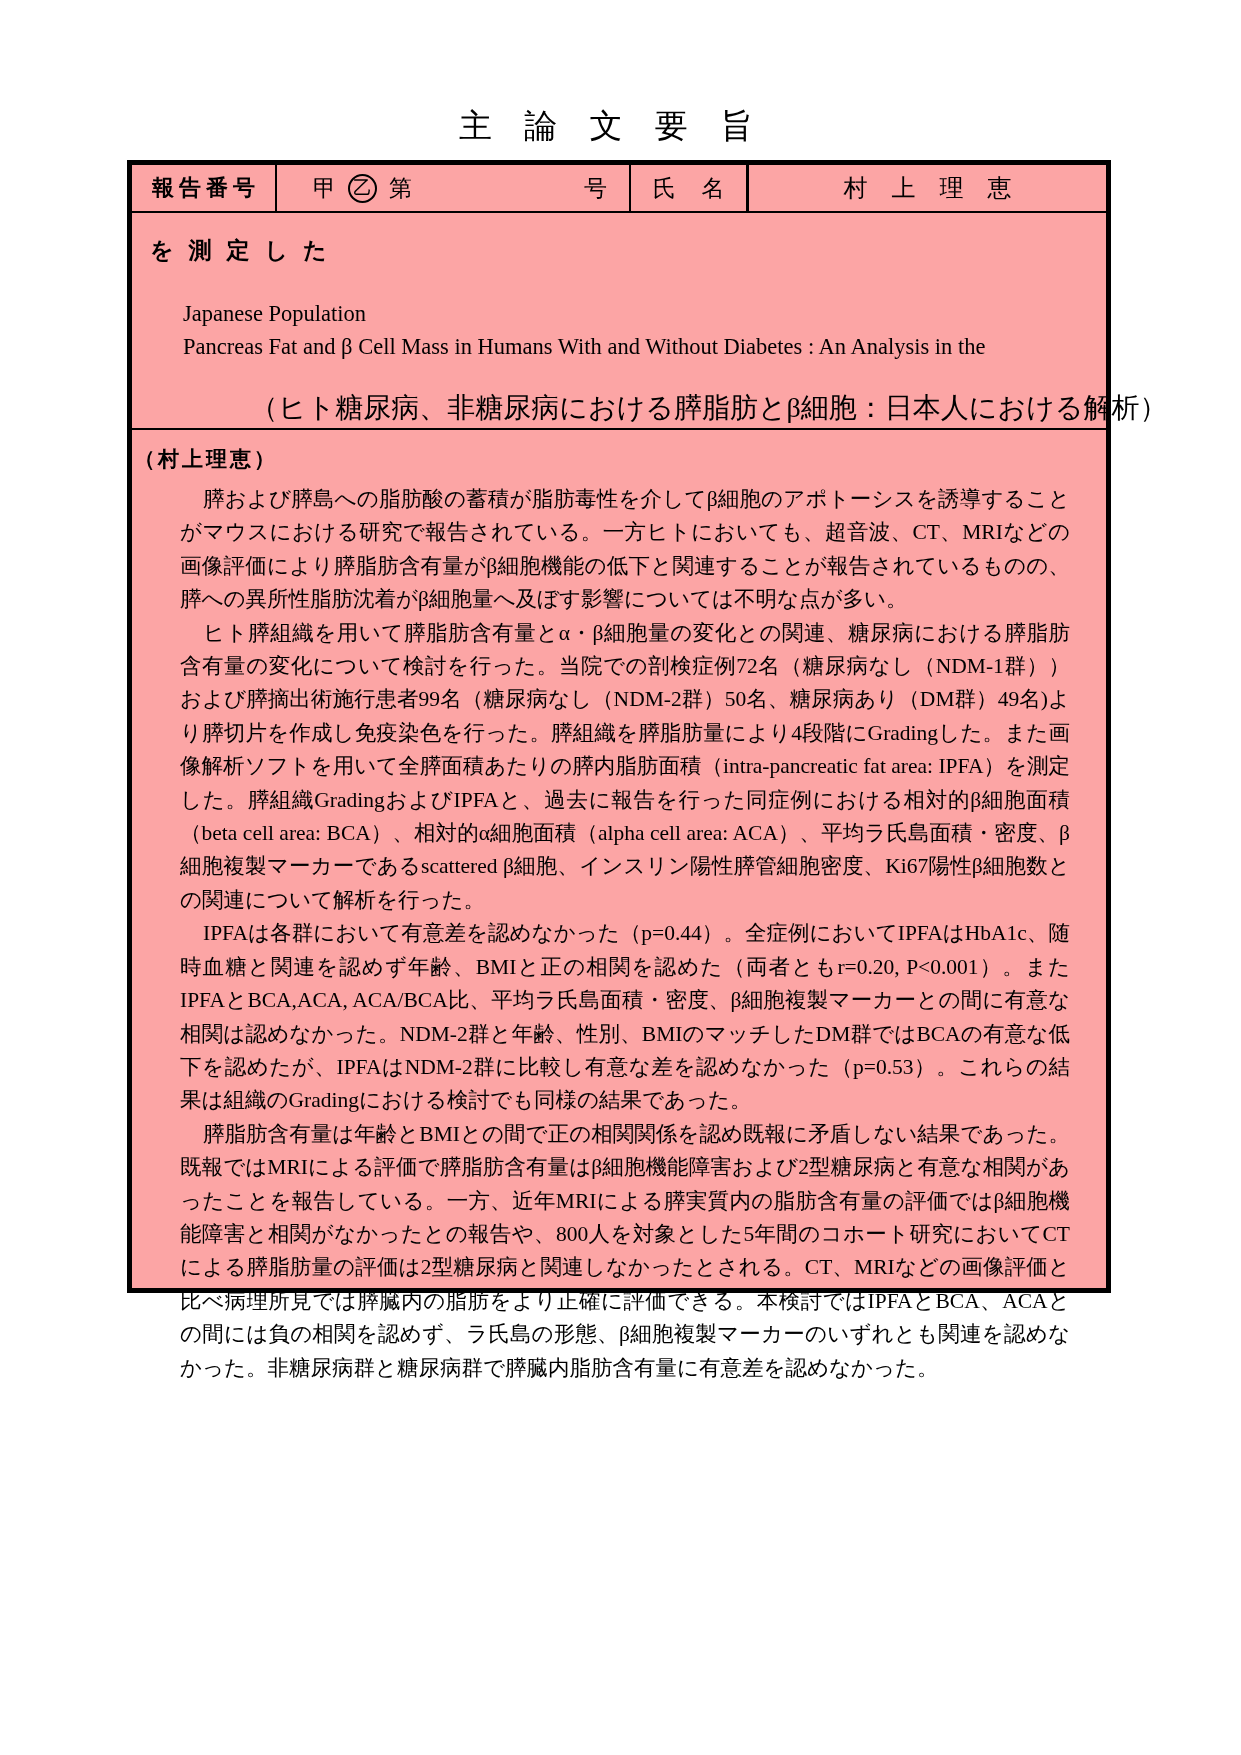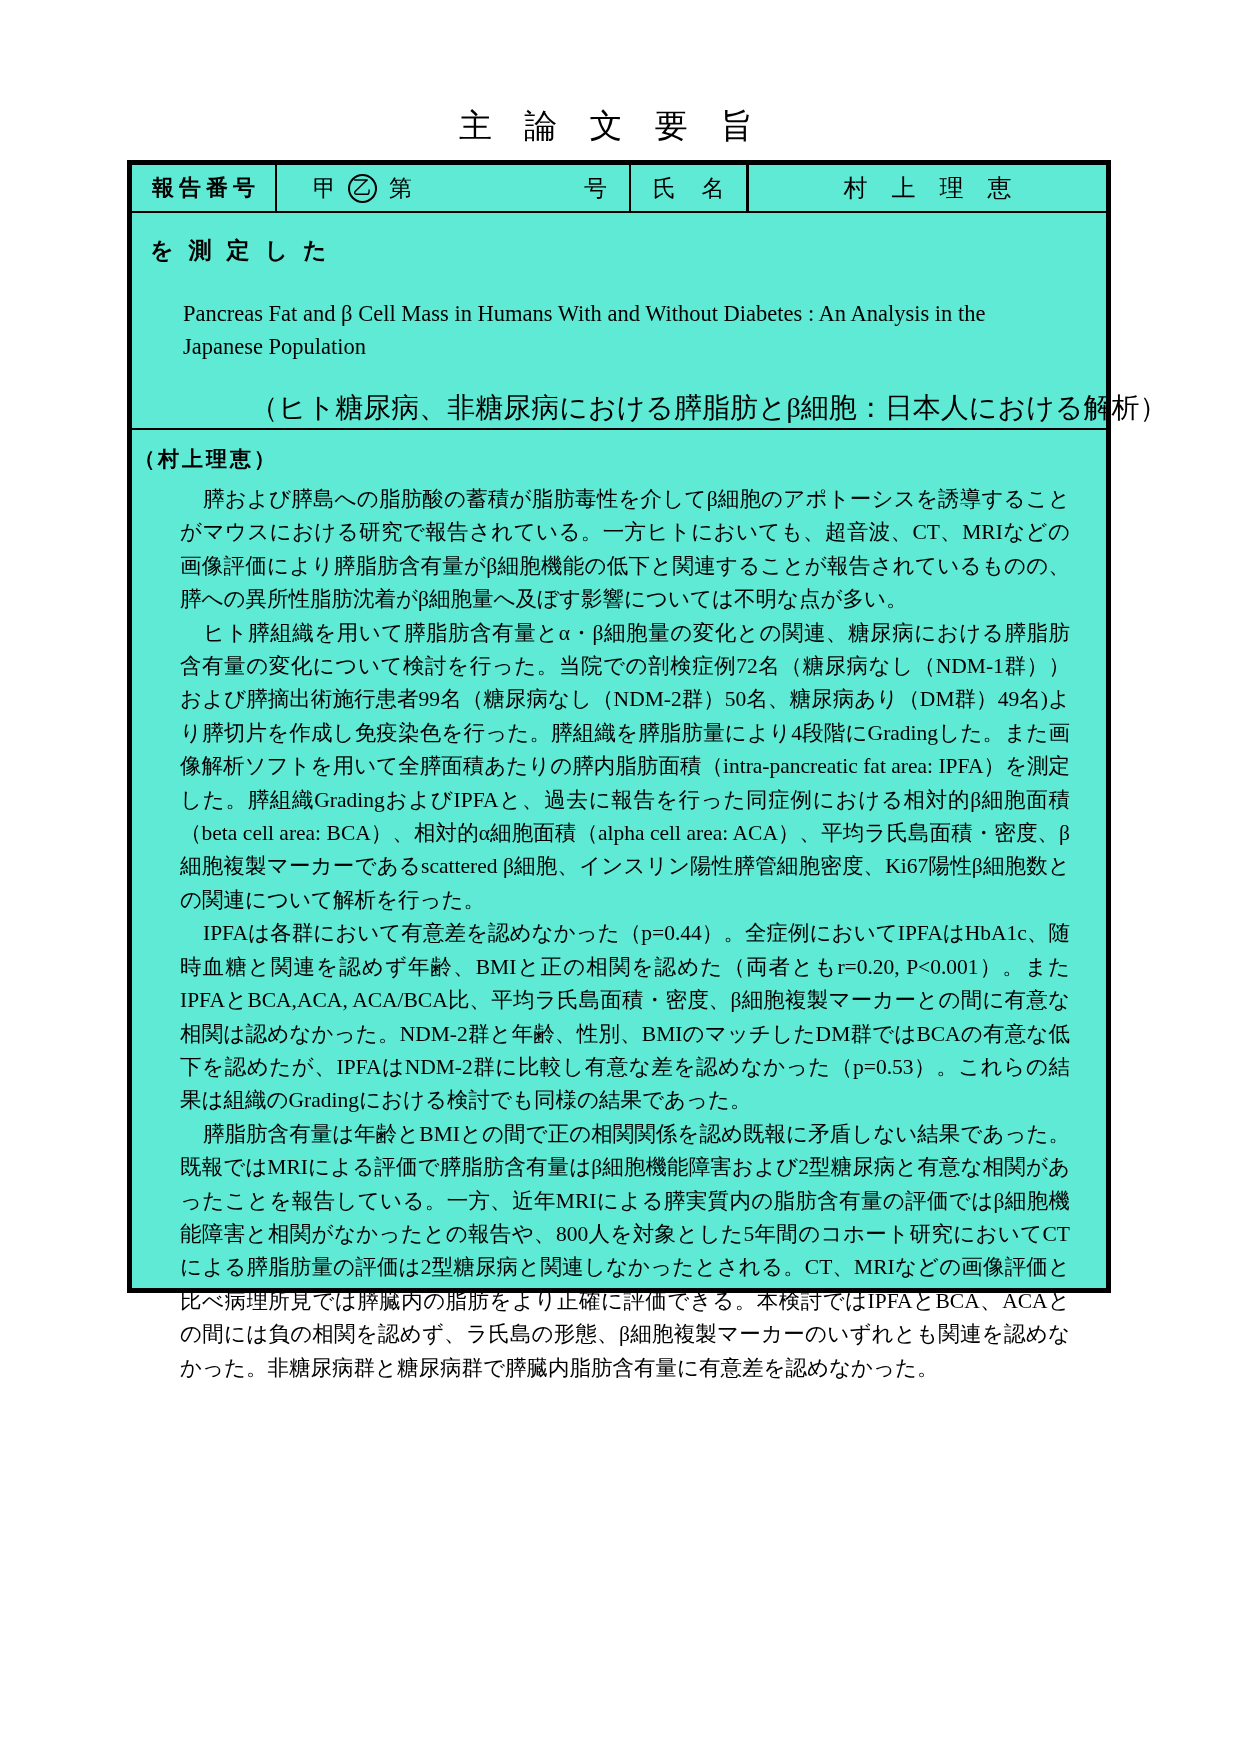--- a/index.html
+++ b/index.html
@@ -15,21 +15,21 @@
     position:absolute; top:94px; left:449px; margin:10px;
     font-size:33px; font-weight:normal; letter-spacing:12px;
     white-space:nowrap;
   }
 
   
   .doc-box {
     position:absolute; left:127px; top:160px;
     width:984px; height:1133px;
     border:5px solid #000; box-sizing:border-box;
-    background:#5eead4;
+    background:#fca5a5;
   }
 
   
   .row1 {
     display:flex; height:48px; box-sizing:border-box;
     border-bottom:2px solid #000; align-items:stretch;
   }
   .cell { display:flex; align-items:center; box-sizing:border-box; }
   .cell-report-label {
     width:145px; border-right:2px solid #000;
@@ -109,22 +109,22 @@
       </div>
       <div class="cell cell-name-label">氏 名</div>
       <div class="cell cell-name-value">
         <span>村上理恵</span>
       </div>
     </div>
 
     <div class="row2">
       <div class="section-label">を測定した</div>
       <div class="title-en">
+        <div>Japanese Population</div>
         <div>Pancreas Fat and β Cell Mass in Humans With and Without Diabetes : An Analysis in the</div>
-        <div>Japanese Population</div>
       </div>
       <div class="title-ja">（ヒト糖尿病、非糖尿病における膵脂肪とβ細胞：日本人における解析）</div>
     </div>
 
     <div class="row3">
       <div class="summary-label">（村上理恵）</div>
       <div class="summary-body">
         <p>膵および膵島への脂肪酸の蓄積が脂肪毒性を介してβ細胞のアポトーシスを誘導することがマウスにおける研究で報告されている。一方ヒトにおいても、超音波、CT、MRIなどの画像評価により膵脂肪含有量がβ細胞機能の低下と関連することが報告されているものの、膵への異所性脂肪沈着がβ細胞量へ及ぼす影響については不明な点が多い。</p>
         <p>ヒト膵組織を用いて膵脂肪含有量とα・β細胞量の変化との関連、糖尿病における膵脂肪含有量の変化について検討を行った。当院での剖検症例72名（糖尿病なし（NDM-1群））および膵摘出術施行患者99名（糖尿病なし（NDM-2群）50名、糖尿病あり（DM群）49名)より膵切片を作成し免疫染色を行った。膵組織を膵脂肪量により4段階にGradingした。また画像解析ソフトを用いて全膵面積あたりの膵内脂肪面積（intra-pancreatic fat area: IPFA）を測定した。膵組織GradingおよびIPFAと、過去に報告を行った同症例における相対的β細胞面積（beta cell area: BCA）、相対的α細胞面積（alpha cell area: ACA）、平均ラ氏島面積・密度、β細胞複製マーカーであるscattered β細胞、インスリン陽性膵管細胞密度、Ki67陽性β細胞数との関連について解析を行った。</p>
         <p>IPFAは各群において有意差を認めなかった（p=0.44）。全症例においてIPFAはHbA1c、随時血糖と関連を認めず年齢、BMIと正の相関を認めた（両者ともr=0.20, P&lt;0.001）。またIPFAとBCA,ACA, ACA/BCA比、平均ラ氏島面積・密度、β細胞複製マーカーとの間に有意な相関は認めなかった。NDM-2群と年齢、性別、BMIのマッチしたDM群ではBCAの有意な低下を認めたが、IPFAはNDM-2群に比較し有意な差を認めなかった（p=0.53）。これらの結果は組織のGradingにおける検討でも同様の結果であった。</p>

